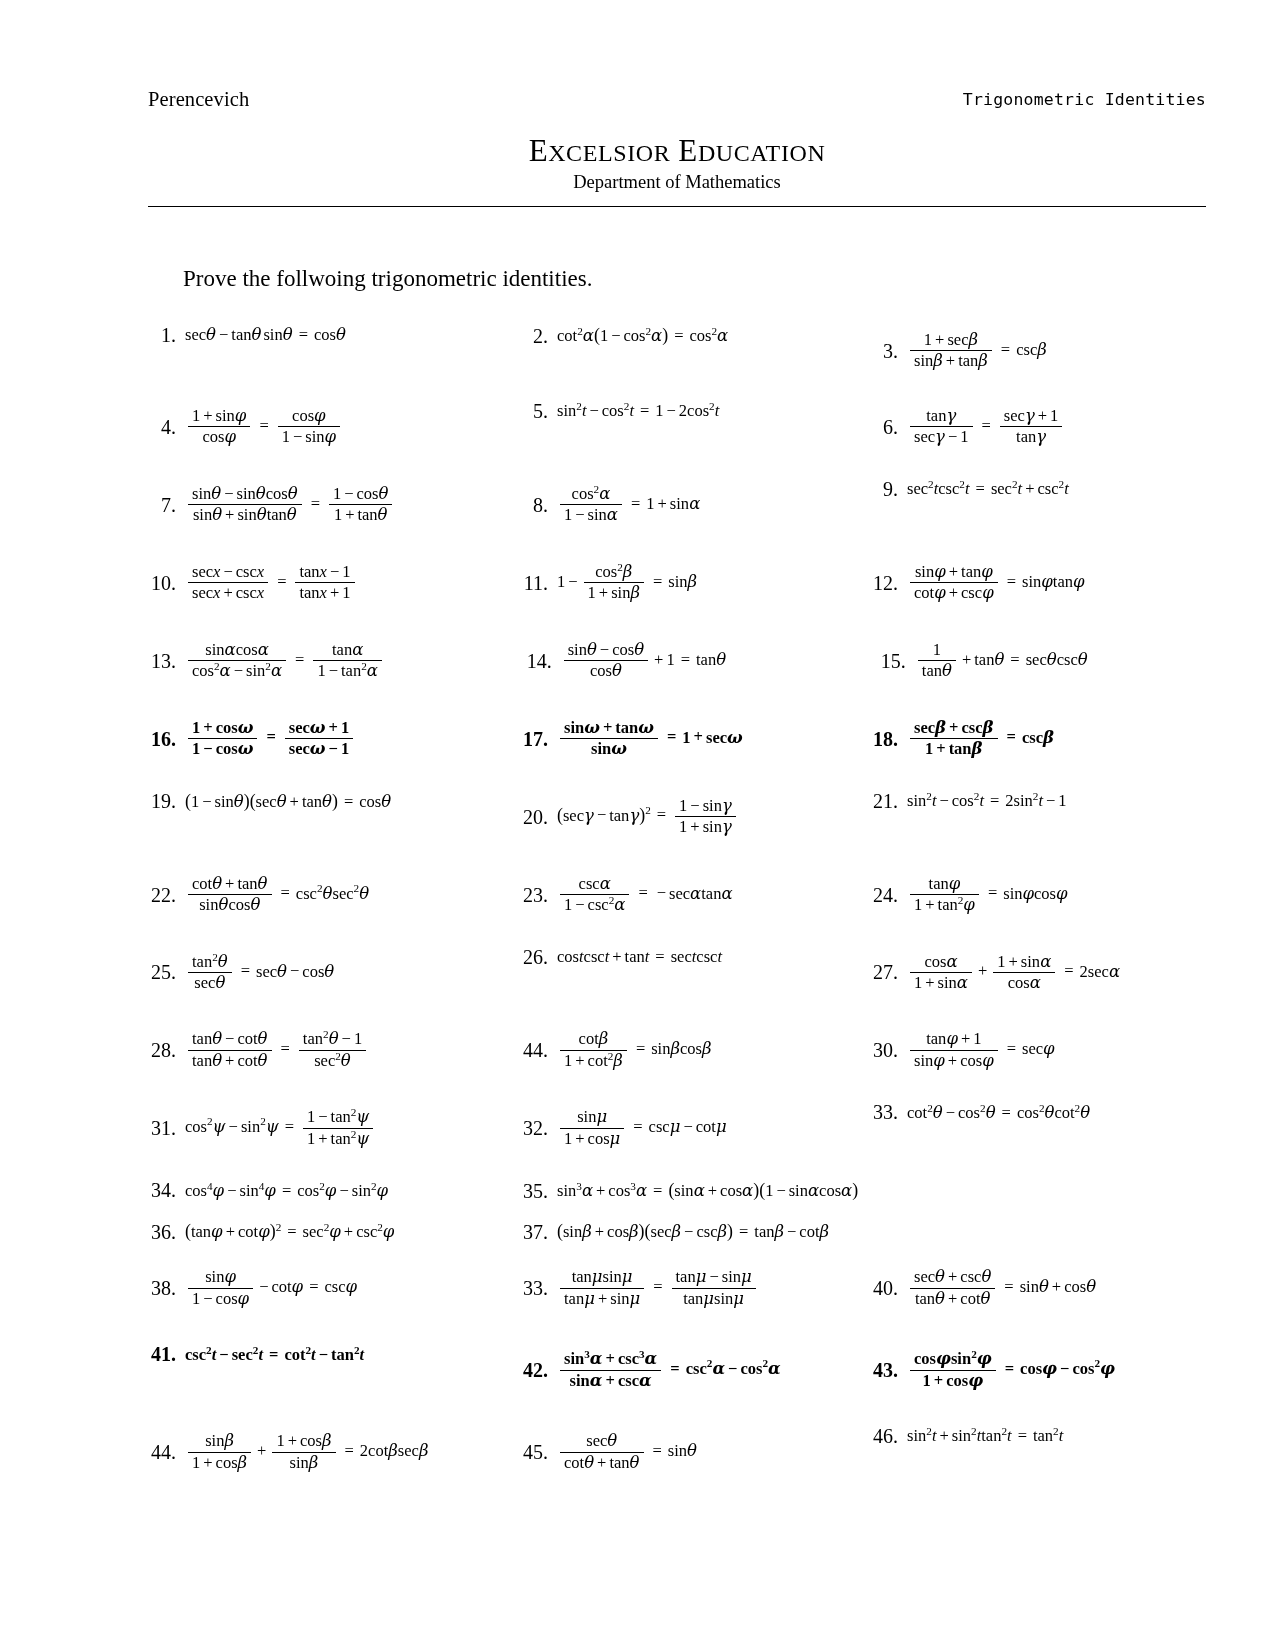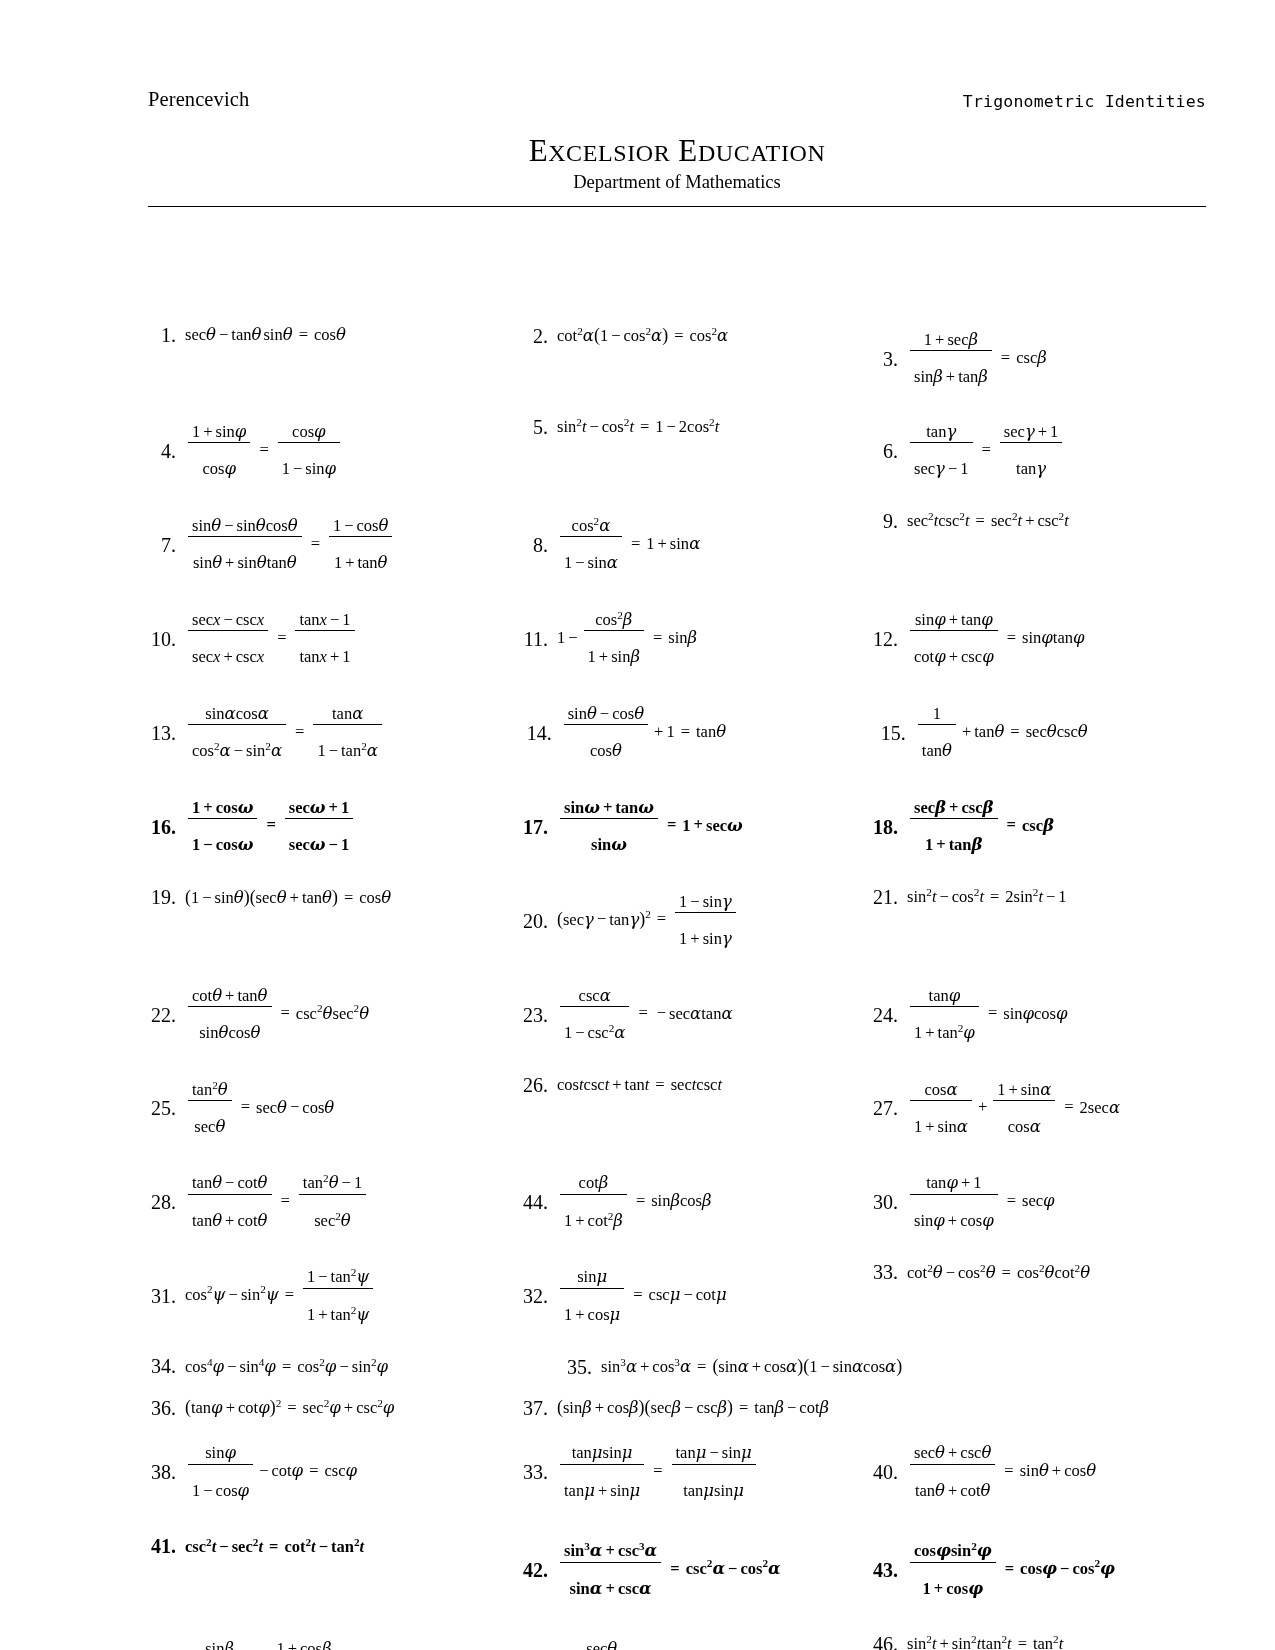--- a/index.html
+++ b/index.html
@@ -25,21 +25,21 @@
   
   .header {
     position: absolute;
     left: 148px;
     top: 88px;
     width: 1058px;
   }
   .header-row {
     display: flex;
     justify-content: space-between;
-    align-items: flex-end;
+    align-items: center;
     font-size: 20px;
   }
   .author {
     font-family: "Liberation Serif", "DejaVu Serif", serif;
     font-size: 20.5px;
     letter-spacing: .1px;
   }
   .doc-subject {
     font-family: "DejaVu Sans Mono", "Liberation Mono", monospace;
     font-size: 16.5px;
@@ -135,41 +135,42 @@
     margin: 6px 3px;
     line-height: 1.12;
   }
   .frac > .num {
     display: block;
     padding: 0 4px 1px 4px;
   }
   .frac > .den {
     display: block;
     border-top: 1.2px solid #000;
-    padding: 17px 4px 0 4px;
+    padding: 1px 4px 0 4px;
   }
   .paren { font-size: 108%; }
 </style>
 </head>
 <body>
 
 <div class="page">
 
   <div class="header">
     <div class="header-row">
       <div class="author">Perencevich</div>
       <div class="doc-subject">Trigonometric Identities</div>
     </div>
     <div class="org-title">
       <span class="word"><span class="sc-first">E</span><span class="sc-rest">XCELSIOR</span></span><span class="word"><span class="sc-first">E</span><span class="sc-rest">DUCATION</span></span>
     </div>
     <div class="dept">Department of Mathematics</div>
   </div>
   <div class="rule"></div>
 
+  <div class="instructions">Prove the follwoing trigonometric identities.</div>
 
   <div class="problems">
       <div class="prow" style="margin-bottom: 24px;">
         <div class="pitem col1">
           <span class="pnum">1.</span>
           <span class="pbody m"><span class="fn">sec</span><span class="gr">θ</span><span class="op">−</span><span class="fn">tan</span><span class="gr">θ</span><span class="thin"></span><span class="fn">sin</span><span class="gr">θ</span><span class="eq">=</span><span class="fn">cos</span><span class="gr">θ</span></span>
         </div>
         <div class="pitem col2">
           <span class="pnum">2.</span>
           <span class="pbody m"><span class="fn">cot</span><sup class="e">2</sup><span class="gr">α</span><span class="paren">(</span>1<span class="op">−</span><span class="fn">cos</span><sup class="e">2</sup><span class="gr">α</span><span class="paren">)</span><span class="eq">=</span><span class="fn">cos</span><sup class="e">2</sup><span class="gr">α</span></span>
@@ -312,21 +313,21 @@
         </div>
         <div class="pitem col2">
           <span class="pnum">32.</span>
           <span class="pbody m"><span class="frac"><span class="num"><span class="fn">sin</span><span class="gr">μ</span></span><span class="den">1<span class="op">+</span><span class="fn">cos</span><span class="gr">μ</span></span></span><span class="eq">=</span><span class="fn">csc</span><span class="gr">μ</span><span class="op">−</span><span class="fn">cot</span><span class="gr">μ</span></span>
         </div>
         <div class="pitem col3">
           <span class="pnum">33.</span>
           <span class="pbody m"><span class="fn">cot</span><sup class="e">2</sup><span class="gr">θ</span><span class="op">−</span><span class="fn">cos</span><sup class="e">2</sup><span class="gr">θ</span><span class="eq">=</span><span class="fn">cos</span><sup class="e">2</sup><span class="gr">θ</span><span class="fn">cot</span><sup class="e">2</sup><span class="gr">θ</span></span>
         </div>
       </div>
-      <div class="prow" style="margin-bottom: 20px; gap: 44px;">
+      <div class="prow" style="margin-bottom: 20px;">
         <div class="pitem col1">
           <span class="pnum">34.</span>
           <span class="pbody m"><span class="fn">cos</span><sup class="e">4</sup><span class="gr">φ</span><span class="op">−</span><span class="fn">sin</span><sup class="e">4</sup><span class="gr">φ</span><span class="eq">=</span><span class="fn">cos</span><sup class="e">2</sup><span class="gr">φ</span><span class="op">−</span><span class="fn">sin</span><sup class="e">2</sup><span class="gr">φ</span></span>
         </div>
         <div class="pitem col2">
           <span class="pnum">35.</span>
           <span class="pbody m"><span class="fn">sin</span><sup class="e">3</sup><span class="gr">α</span><span class="op">+</span><span class="fn">cos</span><sup class="e">3</sup><span class="gr">α</span><span class="eq">=</span><span class="paren">(</span><span class="fn">sin</span><span class="gr">α</span><span class="op">+</span><span class="fn">cos</span><span class="gr">α</span><span class="paren">)</span><span class="paren">(</span>1<span class="op">−</span><span class="fn">sin</span><span class="gr">α</span><span class="fn">cos</span><span class="gr">α</span><span class="paren">)</span></span>
         </div>
       </div>
       <div class="prow" style="margin-bottom: 20px;">

